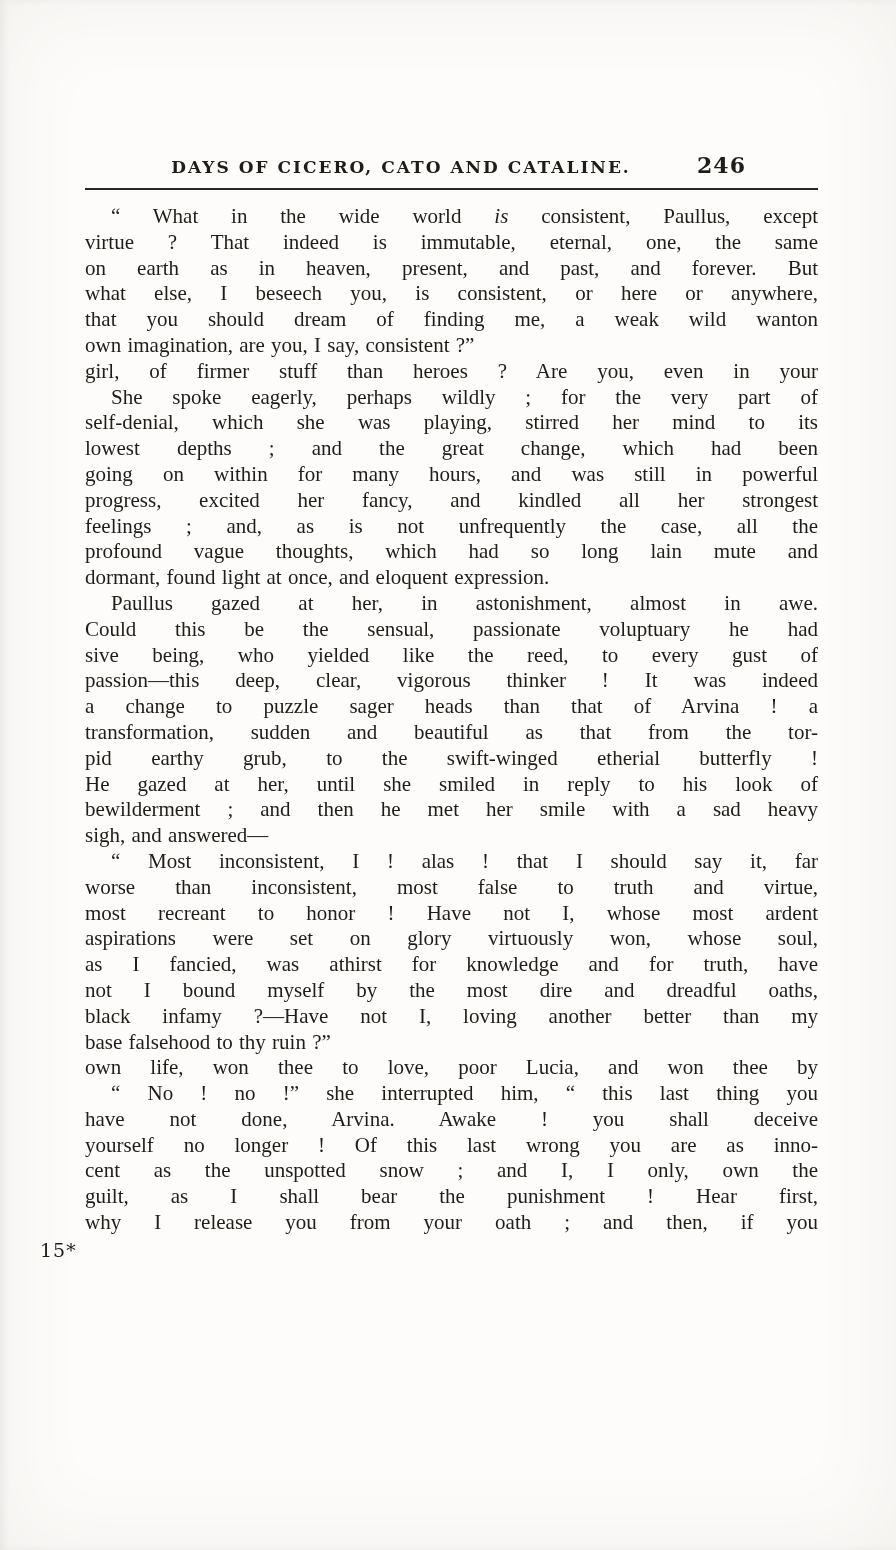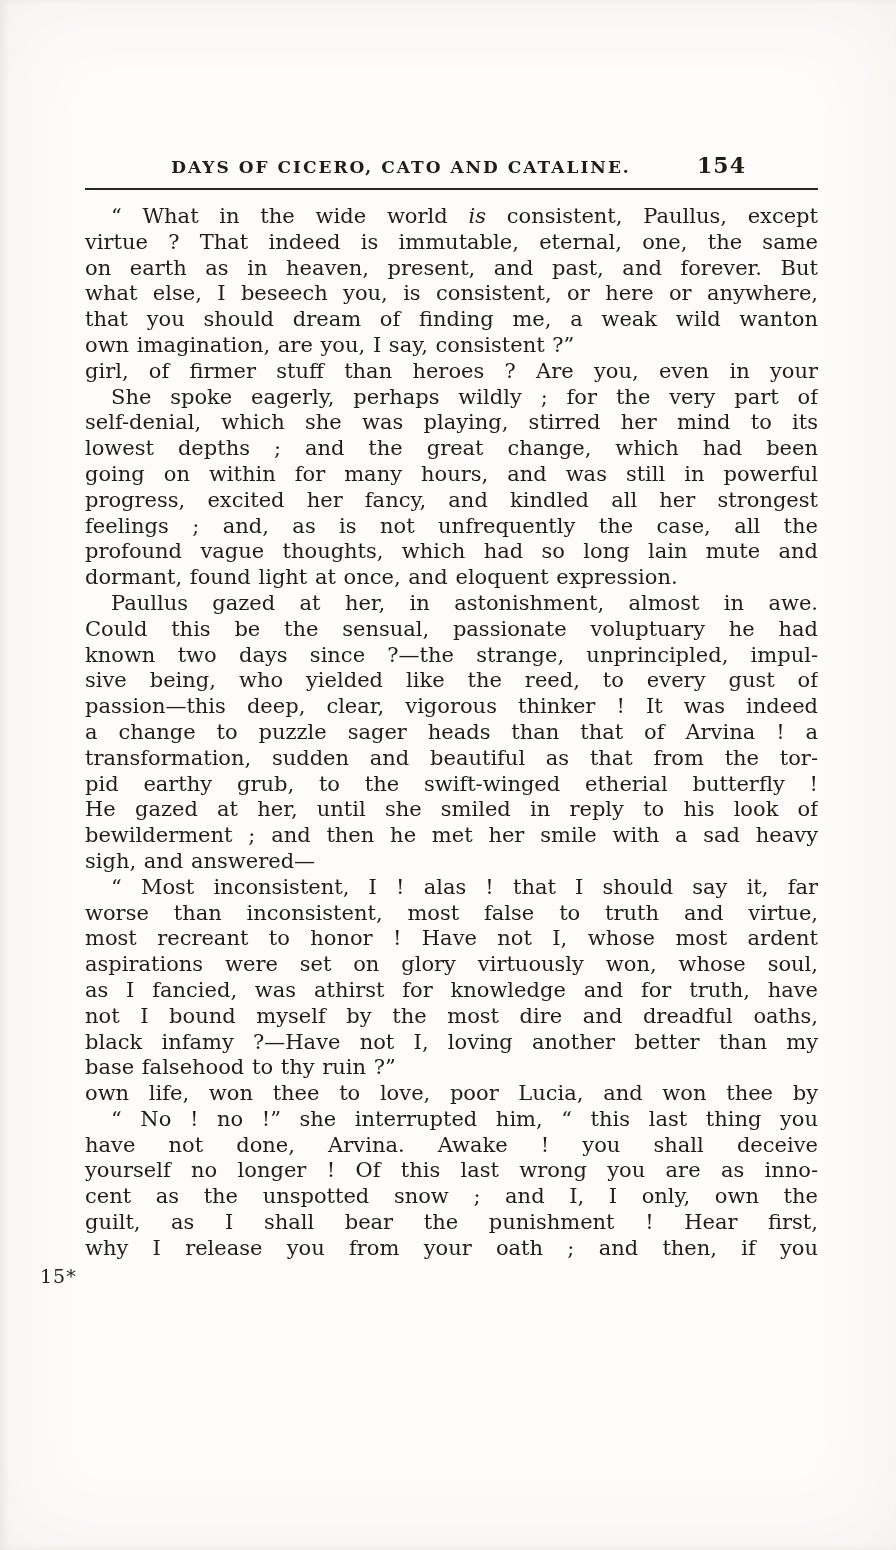--- a/index.html
+++ b/index.html
@@ -57,20 +57,21 @@
     word-spacing: 1px;
   }
   .paragraph { margin: 0; }
   .line {
     line-height: 25.8px;
     height: 25.8px;
     text-align: justify;
     text-align-last: justify;
     overflow: hidden;
     white-space: nowrap; 
+    font-family: Liberation Serif, serif;
   }
   .line { white-space: normal; }
   .line.first { text-indent: 26px; }
   .line.last { text-align-last: left; }
   .italic { font-style: italic; }
   .page-footer {
     margin-top: 3px;
     text-align: left;
     transform: translateX(-45px);
   }
@@ -80,21 +81,21 @@
   }
 </style>
 </head>
 <body>
 
 <div class="sheet">
   <div class="text-block">
 
     <div class="page-header">
       <span class="running-title">DAYS OF CICERO, CATO AND CATALINE.</span>
-      <span class="page-number">154</span>
+      <span class="page-number">246</span>
     </div>
 
     <div class="header-rule"></div>
 
     <div class="page-body">
         <div class="paragraph">
           <div class="line first"><span>“ What in the wide world </span><span class="italic">is</span><span> consistent, Paullus, except</span></div>
           <div class="line">virtue ? That indeed is immutable, eternal, one, the same</div>
           <div class="line">on earth as in heaven, present, and past, and forever. But</div>
           <div class="line">what else, I beseech you, is consistent, or here or anywhere,</div>
@@ -108,21 +109,20 @@
           <div class="line">lowest depths ; and the great change, which had been</div>
           <div class="line">going on within for many hours, and was still in powerful</div>
           <div class="line">progress, excited her fancy, and kindled all her strongest</div>
           <div class="line">feelings ; and, as is not unfrequently the case, all the</div>
           <div class="line">profound vague thoughts, which had so long lain mute and</div>
           <div class="line last">dormant, found light at once, and eloquent expression.</div>
         </div>
         <div class="paragraph">
           <div class="line first">Paullus gazed at her, in astonishment, almost in awe.</div>
           <div class="line">Could this be the sensual, passionate voluptuary he had</div>
-          <div class="line">known two days since ?—the strange, unprincipled, impul-</div>
           <div class="line">sive being, who yielded like the reed, to every gust of</div>
           <div class="line">passion—this deep, clear, vigorous thinker ! It was indeed</div>
           <div class="line">a change to puzzle sager heads than that of Arvina ! a</div>
           <div class="line">transformation, sudden and beautiful as that from the tor-</div>
           <div class="line">pid earthy grub, to the swift-winged etherial butterfly !</div>
           <div class="line">He gazed at her, until she smiled in reply to his look of</div>
           <div class="line">bewilderment ; and then he met her smile with a sad heavy</div>
           <div class="line last">sigh, and answered—</div>
         </div>
         <div class="paragraph">

